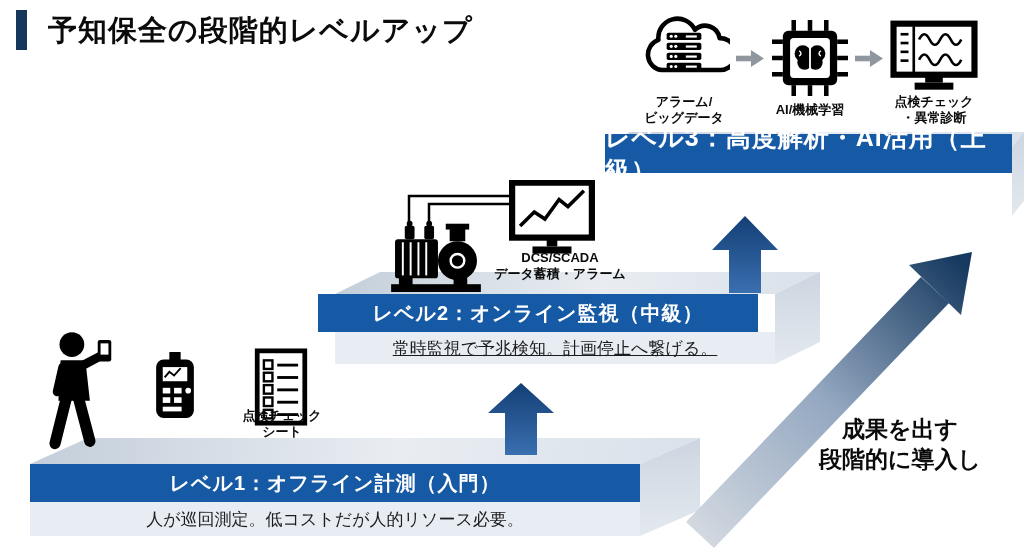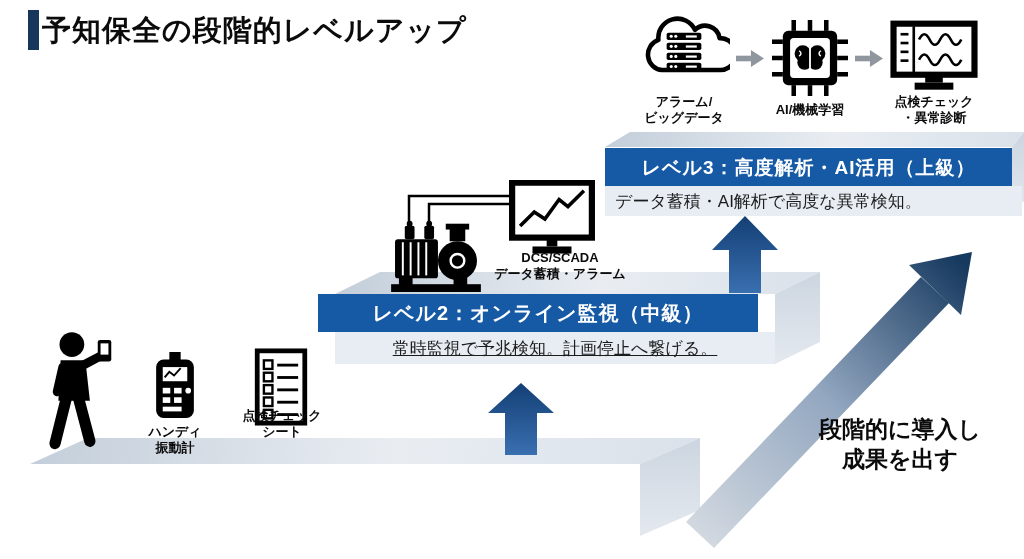--- a/index.html
+++ b/index.html
@@ -1,20 +1,20 @@
 <!DOCTYPE html>
 <html><head>
 <meta charset="utf-8">
 <style>
   html,body{margin:0;padding:0;background:#fff;}
   body{font-family:"Liberation Sans","DejaVu Sans",sans-serif;}
   .stage{position:relative;width:1024px;height:559px;overflow:hidden;background:#fff;}
   .abs{position:absolute;}
-  .title{position:absolute;left:28px;top:10px;height:40px;line-height:40px;
-         border-left:11px solid #17365c;padding-left:3px;
+  .title{position:absolute;left:16px;top:10px;height:40px;line-height:40px;
+         border-left:11px solid #17365c;padding-left:21px;
          font-size:29px;font-weight:700;color:#0b0b0b;letter-spacing:1px;}
   .hd{position:absolute;background:#1659a4;color:#fff;font-weight:700;
       display:flex;align-items:center;justify-content:center;letter-spacing:1px;}
   .ds{position:absolute;background:#e8edf4;color:#1c1c1c;font-size:17px;
       display:flex;align-items:center;justify-content:center;}
   .ds.left{justify-content:flex-start;padding-left:10px;}
   .face-top{position:absolute;background:linear-gradient(100deg,#c3ceda 0%,#e9edf2 55%,#d9e1ea 100%);}
   .face-side{position:absolute;background:linear-gradient(180deg,#ccd5e0,#e4e9ef);}
   .lbl{position:absolute;font-weight:700;font-size:13px;line-height:16px;
        text-align:center;color:#0c0c0c;}
@@ -44,34 +44,37 @@
       <linearGradient id="gBig" gradientUnits="userSpaceOnUse" x1="690" y1="535" x2="960" y2="260">
         <stop offset="0" stop-color="#d4dae1"></stop>
         <stop offset="0.5" stop-color="#93a7c0"></stop>
         <stop offset="1" stop-color="#16395f"></stop>
       </linearGradient>
     </defs>
     <polygon points="686,522 714,548 949,303 921,277" fill="url(#gBig)"></polygon>
     <polygon points="909,265 961,315 972,252" fill="url(#gBig)"></polygon>
   </svg>
 
-  <div class="hd" style="left:605px;top:148px;width:407px;height:39px;font-size:19px;">
+  <div class="hd" style="left:605px;top:134px;width:407px;height:39px;font-size:25px;">
     <span>レベル3：高度解析・AI活用（上級）</span>
-  </div>
-  <div class="ds left" style="left:605px;top:186px;width:407px;height:30px;">
-    <span>データ蓄積・AI解析で高度な異常検知。</span>
   </div>
 
   <div class="hd" style="left:318px;top:294px;width:440px;height:38px;font-size:20px;">
     <span>レベル2：オンライン監視（中級）</span>
   </div>
   <div class="ds" style="left:335px;top:332px;width:440px;height:32px;text-decoration:underline;">
     <span>常時監視で予兆検知。計画停止へ繋げる。</span>
   </div>
 
+  <div class="hd" style="left:30px;top:464px;width:610px;height:38px;font-size:20px;">
+    <span>レベル1：オフライン計測（入門）</span>
+  </div>
+  <div class="ds" style="left:30px;top:502px;width:610px;height:34px;">
+    <span>人が巡回測定。低コストだが人的リソース必要。</span>
+  </div>
 
   <svg class="abs" style="left:478px;top:381px;" width="86" height="76" viewBox="0 0 86 76">
     <defs>
         <linearGradient id="upA" x1="0" y1="0" x2="0" y2="1">
       <stop offset="0" stop-color="#133f75"></stop>
           <stop offset="1" stop-color="#3a6fb0"></stop>
     </linearGradient>
       </defs>
     <polygon points="27,74 27,32 10,32 43,2 76,32 59,32 59,74" fill="url(#upA)"></polygon>
   </svg>
@@ -233,24 +236,20 @@
     <path d="M15 27 l5 -6 l5 4 l7 -8" stroke="#000" stroke-width="2" fill="none"></path>
     <g fill="#fff">
       <rect x="13" y="38" width="8" height="6"></rect>
         <rect x="25" y="38" width="8" height="6"></rect>
       <rect x="13" y="48" width="8" height="6"></rect>
         <rect x="25" y="48" width="8" height="6"></rect>
       <rect x="13" y="58" width="20" height="5"></rect>
       <circle cx="40" cy="41" r="3"></circle>
     </g>
   </svg>
-  <div class="lbl" style="left:130px;top:424px;width:90px;">
-    <span>ハンディ</span>
-    <span>振動計</span>
-  </div>
 
   <svg class="abs" style="left:254px;top:348px;" width="54" height="78" viewBox="0 0 56 82">
     <rect x="3" y="3" width="50" height="76" fill="#fff" stroke="#000" stroke-width="5"></rect>
     <g fill="#fff" stroke="#000" stroke-width="2.5">
       <rect x="10" y="13" width="9" height="9"></rect>
         <rect x="10" y="26" width="9" height="9"></rect>
       <rect x="10" y="39" width="9" height="9"></rect>
         <rect x="10" y="52" width="9" height="9"></rect>
       <rect x="10" y="65" width="9" height="9"></rect>
     </g>
@@ -261,17 +260,17 @@
         <line x1="24" y1="57" x2="46" y2="57"></line>
       <line x1="24" y1="70" x2="46" y2="70"></line>
     </g>
   </svg>
   <div class="lbl" style="left:232px;top:408px;width:100px;">
     <span>点検チェック</span>
     <span>シート</span>
   </div>
 
   <div class="big-arrow-text">
+    <span style="display:block;">成果を出す</span>
     <span style="display:block;">段階的に導入し</span>
-    <span style="display:block;">成果を出す</span>
   </div>
 
 </div>
 
 </body></html>

